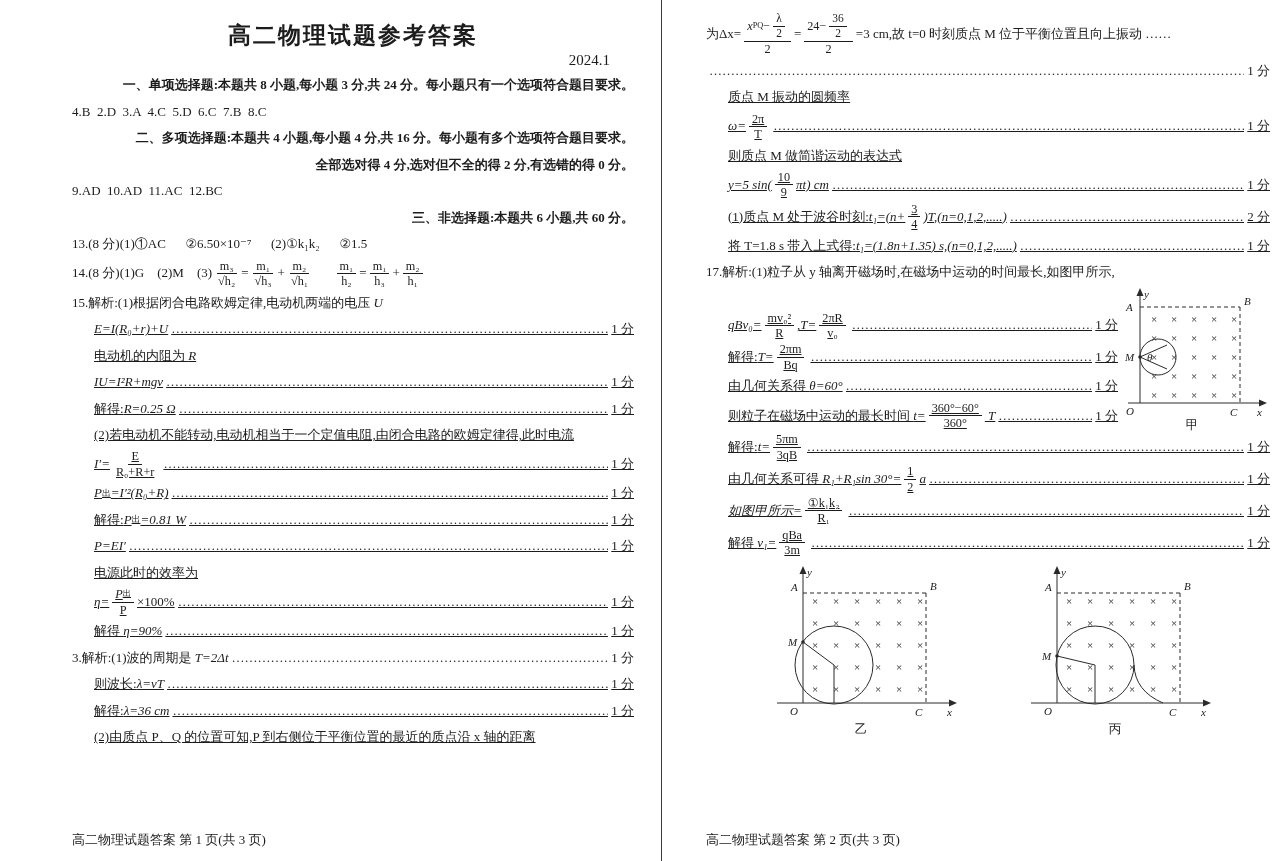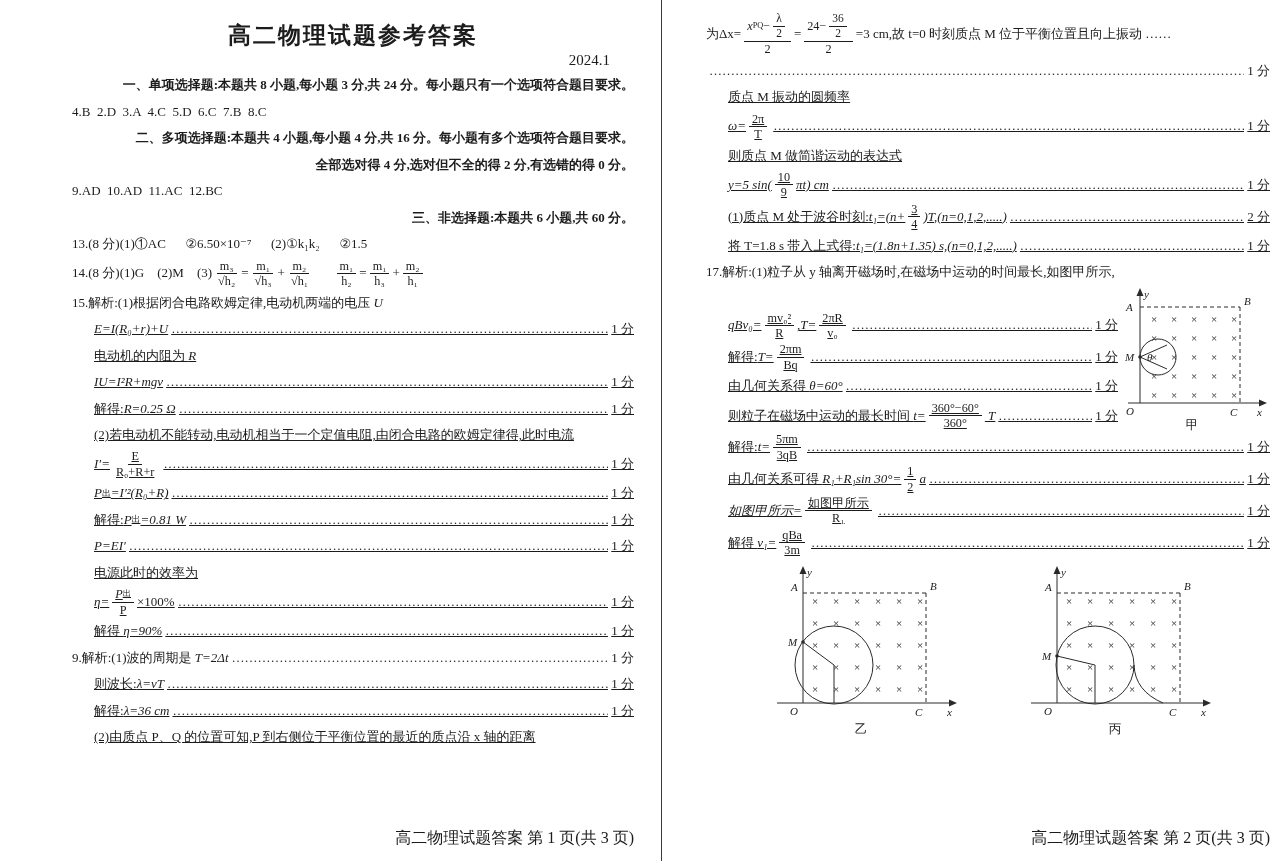--- a/index.html
+++ b/index.html
@@ -22,21 +22,21 @@
   .content{display:inline-flex;align-items:center;flex:0 0 auto;max-width:100%;}
   .it{font-style:italic;}
   .dots{flex:1 1 0;min-width:0;overflow:hidden;white-space:nowrap;color:#2a2a2a;
         margin:0 3px;letter-spacing:0px;}
   .score{white-space:nowrap;flex:0 0 auto;}
   sub{font-size:0.68em;}
   .frac{display:inline-flex;flex-direction:column;align-items:center;vertical-align:middle;
         margin:1px 3px;font-size:0.94em;line-height:1.18;text-align:center;}
   .fnum{border-bottom:1px solid #1c1c1c;padding:0 3px;display:inline-flex;align-items:center;justify-content:center;}
   .fden{padding:0 3px;display:inline-flex;align-items:center;justify-content:center;}
-  .footer{position:absolute;bottom:12px;left:0;width:100%;text-align:right;font-size:16px;}
+  .footer{position:absolute;bottom:12px;left:0;width:100%;text-align:left;font-size:13px;}
   .fig-row{display:flex;align-items:flex-end;}
   .fig-row .narrow{flex:1 1 0;min-width:0;}
   .figs-bottom{display:flex;justify-content:space-evenly;align-items:flex-end;margin-top:4px;}
   svg.fig{flex:0 0 auto;}
   svg .sl{font-size:11px;fill:#1c1c1c;font-family:"Liberation Serif","DejaVu Serif",serif;}
   svg .it{font-style:italic;}
   svg .cap{font-size:12.5px;fill:#1c1c1c;text-anchor:middle;}
   svg .cross{font-size:11px;fill:#1c1c1c;text-anchor:middle;}
 </style>
 </head>
@@ -65,21 +65,21 @@
         <div class="line ind"><span class="content"><span class="it">IU=I²R+mgv</span></span><span class="dots">………………………………………………………………………………………………………………………………………………………………………………………………………………………………………………</span><span class="score">1 分</span></div>
         <div class="line ind"><span class="content"><span>解得:</span><span class="it">R=0.25 Ω</span></span><span class="dots">………………………………………………………………………………………………………………………………………………………………………………………………………………………………………………</span><span class="score">1 分</span></div>
         <div class="line ind"><span class="content"><span>(2)若电动机不能转动,电动机相当于一个定值电阻,由闭合电路的欧姆定律得,此时电流</span></span></div>
         <div class="line ind"><span class="content"><span class="it">I′=</span><span class="frac"><span class="fnum">E</span><span class="fden">R₀+R+r</span></span></span><span class="dots">………………………………………………………………………………………………………………………………………………………………………………………………………………………………………………</span><span class="score">1 分</span></div>
         <div class="line ind"><span class="content"><span class="it">P</span><sub>出</sub><span class="it">=I′²(R₀+R)</span></span><span class="dots">………………………………………………………………………………………………………………………………………………………………………………………………………………………………………………</span><span class="score">1 分</span></div>
         <div class="line ind"><span class="content"><span>解得:</span><span class="it">P</span><sub>出</sub><span class="it">=0.81 W</span></span><span class="dots">………………………………………………………………………………………………………………………………………………………………………………………………………………………………………………</span><span class="score">1 分</span></div>
         <div class="line ind"><span class="content"><span class="it">P=EI′</span></span><span class="dots">………………………………………………………………………………………………………………………………………………………………………………………………………………………………………………</span><span class="score">1 分</span></div>
         <div class="line ind"><span class="content"><span>电源此时的效率为</span></span></div>
         <div class="line ind"><span class="content"><span class="it">η=</span><span class="frac"><span class="fnum"><span class="it">P</span><sub>出</sub></span><span class="fden">P</span></span><span>×100%</span></span><span class="dots">………………………………………………………………………………………………………………………………………………………………………………………………………………………………………………</span><span class="score">1 分</span></div>
         <div class="line ind"><span class="content"><span>解得 </span><span class="it">η=90%</span></span><span class="dots">………………………………………………………………………………………………………………………………………………………………………………………………………………………………………………</span><span class="score">1 分</span></div>
-        <div class="line"><span class="content"><span>9.解析:(1)波的周期是 </span><span class="it">T=2Δt</span></span><span class="dots">………………………………………………………………………………………………………………………………………………………………………………………………………………………………………………</span><span class="score">1 分</span></div>
+        <div class="line"><span class="content"><span>3.解析:(1)波的周期是 </span><span class="it">T=2Δt</span></span><span class="dots">………………………………………………………………………………………………………………………………………………………………………………………………………………………………………………</span><span class="score">1 分</span></div>
         <div class="line ind"><span class="content"><span>则波长:</span><span class="it">λ=vT</span></span><span class="dots">………………………………………………………………………………………………………………………………………………………………………………………………………………………………………………</span><span class="score">1 分</span></div>
         <div class="line ind"><span class="content"><span>解得:</span><span class="it">λ=36 cm</span></span><span class="dots">………………………………………………………………………………………………………………………………………………………………………………………………………………………………………………</span><span class="score">1 分</span></div>
         <div class="line ind"><span class="content"><span>(2)由质点 P、Q 的位置可知,P 到右侧位于平衡位置的最近的质点沿 x 轴的距离</span></span></div>
       </div>
     <div class="footer">高二物理试题答案    第 1 页(共 3 页)</div>
   </div>
 
   <div class="col col-right">
     <div class="lines" id="p2-lines-top">
         <div class="line"><span class="content"><span>为Δx=</span><span class="frac"><span class="fnum"><span class="it">x</span><sub>PQ</sub><span>−</span><span class="frac"><span class="fnum">λ</span><span class="fden">2</span></span></span><span class="fden">2</span></span><span>=</span><span class="frac"><span class="fnum"><span>24−</span><span class="frac"><span class="fnum">36</span><span class="fden">2</span></span></span><span class="fden">2</span></span><span>=3 cm,故 t=0 时刻质点 M 位于平衡位置且向上振动 ……</span></span></div>
@@ -153,21 +153,21 @@
         <text class="sl it" x="112" y="131">C</text>
         <text class="sl it" x="7" y="76">M</text>
         <text class="sl it" x="29" y="76" font-size="9">θ</text>
         <text class="cap" x="74" y="144">甲</text>
       </svg>
     </div>
 
     <div class="lines" id="p2-lines-bottom">
         <div class="line ind"><span class="content"><span>解得:</span><span class="it">t=</span><span class="frac"><span class="fnum">5πm</span><span class="fden">3qB</span></span></span><span class="dots">………………………………………………………………………………………………………………………………………………………………………………………………………………………………………………</span><span class="score">1 分</span></div>
         <div class="line ind"><span class="content"><span>由几何关系可得 </span><span class="it">R₁+R₁sin 30°=</span><span class="frac"><span class="fnum">1</span><span class="fden">2</span></span><span class="it">a</span></span><span class="dots">………………………………………………………………………………………………………………………………………………………………………………………………………………………………………………</span><span class="score">1 分</span></div>
-        <div class="line ind"><span class="content"><span class="it">如图甲所示=</span><span class="frac"><span class="fnum">如图甲所示</span><span class="fden">R₁</span></span></span><span class="dots">………………………………………………………………………………………………………………………………………………………………………………………………………………………………………………</span><span class="score">1 分</span></div>
+        <div class="line ind"><span class="content"><span class="it">如图甲所示=</span><span class="frac"><span class="fnum">①k₁k₂</span><span class="fden">R₁</span></span></span><span class="dots">………………………………………………………………………………………………………………………………………………………………………………………………………………………………………………</span><span class="score">1 分</span></div>
         <div class="line ind"><span class="content"><span>解得 </span><span class="it">v₁=</span><span class="frac"><span class="fnum">qBa</span><span class="fden">3m</span></span></span><span class="dots">………………………………………………………………………………………………………………………………………………………………………………………………………………………………………………</span><span class="score">1 分</span></div>
       </div>
 
     <div class="figs-bottom">
 
       <svg class="fig" width="200" height="174" viewBox="0 0 200 174">
         <g stroke="#2a2a2a" fill="none" stroke-dasharray="4 3">
           <line x1="42" y1="30" x2="165" y2="30"></line>
           <line x1="165" y1="30" x2="165" y2="140"></line>
         </g>

